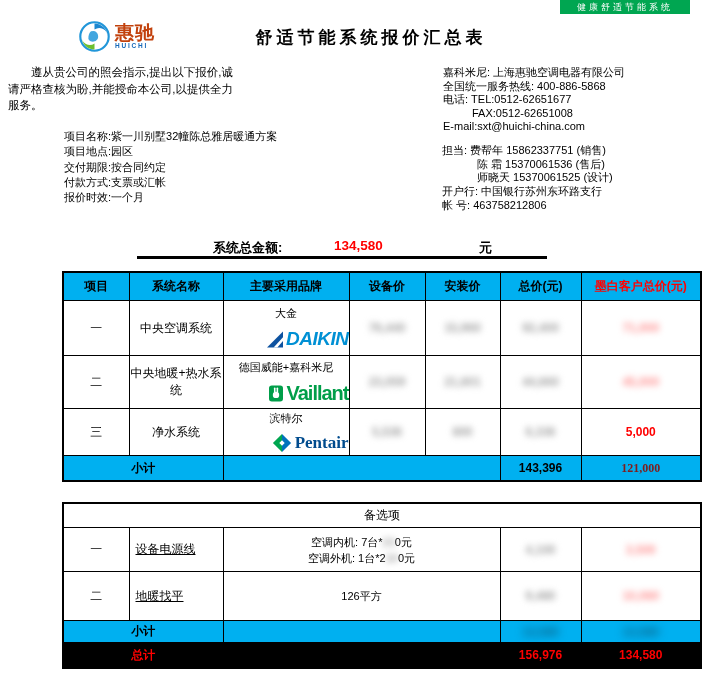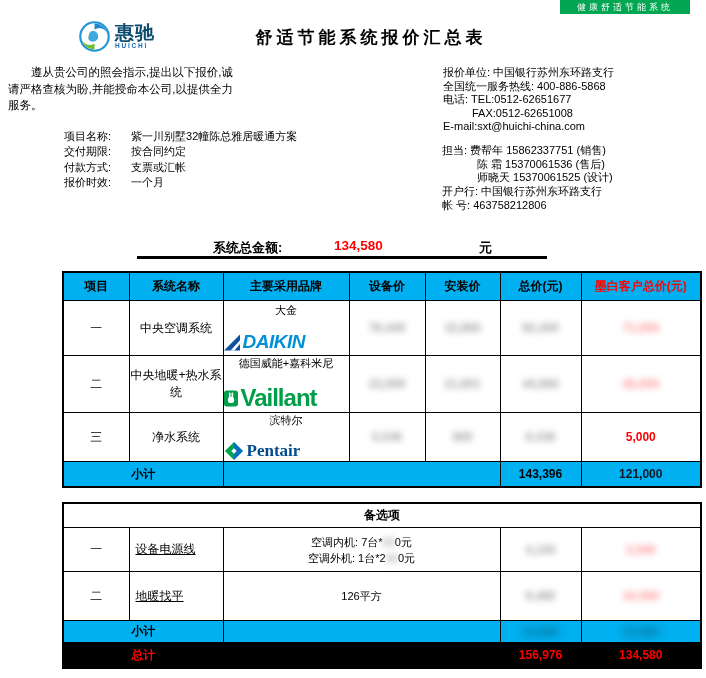--- a/index.html
+++ b/index.html
@@ -6,31 +6,31 @@
   .page{position:relative;width:706px;height:678px;background:#fff;overflow:hidden;
         font-family:"Liberation Sans","DejaVu Sans",sans-serif;color:#000;}
 
   
   .badge{position:absolute;left:560px;top:0;width:130px;height:14px;background:#00A651;
          color:#fff;font-size:9px;letter-spacing:3px;text-align:center;line-height:14px;}
 
   
   .logo{position:absolute;left:79px;top:21px;display:flex;align-items:center;}
   .logo-text{display:flex;flex-direction:column;margin-left:5px;line-height:1;}
-  .logo-cn{font-size:19px;font-weight:bold;color:#0c4a6e;letter-spacing:1px;}
+  .logo-cn{font-size:19px;font-weight:bold;color:#c2410c;letter-spacing:1px;}
   .logo-en{font-size:6.5px;font-weight:bold;color:#1467B8;letter-spacing:1.8px;margin-top:1px;}
 
   .title{position:absolute;left:221px;top:26px;width:300px;margin:0;text-align:center;
          font-size:17px;font-weight:bold;letter-spacing:4px;white-space:nowrap;}
 
   .intro{position:absolute;left:8px;top:64px;width:232px;margin:0;font-size:11.5px;
          line-height:16.5px;text-indent:2em;}
 
   .project{position:absolute;left:64px;top:129px;font-size:11px;line-height:15.3px;white-space:nowrap;}
-  .plabel{margin-right:20px;}
+  .plabel{margin-right:0;}
 
   .company{position:absolute;left:443px;top:66px;font-size:11px;line-height:13.6px;white-space:nowrap;}
   .ind-fax{padding-left:29px;}
 
   .contacts{position:absolute;left:442px;top:144px;font-size:11px;line-height:13.7px;white-space:nowrap;}
   .ind-name{padding-left:35px;}
 
   
   .t-label{position:absolute;left:177px;top:239px;font-size:13px;font-weight:bold;margin-left:36px;}
   .t-amount{position:absolute;left:334px;top:238px;font-size:13.5px;font-weight:bold;color:#FF0000;}
@@ -41,39 +41,39 @@
   .tbl{position:absolute;left:62px;border-collapse:collapse;table-layout:fixed;background:#fff;
        border:2px solid #000;}
   .tbl td{border:1px solid #000;text-align:center;vertical-align:middle;font-size:12px;
           padding:0;overflow:hidden;}
   .main{top:271px;width:638px;}
   .options{top:502px;width:638px;}
 
   tr.hd td{background:#00B0F0;font-weight:bold;height:27px;}
   tr.mr1 td{height:54px;} tr.mr2 td{height:52px;} tr.mr3 td{height:46px;}
   tr.msub td{height:24px;}
-  tr.ocap td{height:23px;font-weight:bold;}
+  tr.ocap td{height:23px;font-weight:normal;}
   tr.or1 td{height:43px;} tr.or2 td{height:48px;}
   tr.osub td{height:21px;} tr.otot td{height:24px;}
 
   .red{color:#FF0000;}
-  .dkred{color:#0f172a;}
+  .dkred{color:#7f1d1d;font-family:Liberation Serif, serif;}
   .b{font-weight:bold;}
   .cyan{background:#00B0F0;}
   .yellow{background:#000000;}
   .left{text-align:left !important;padding-left:6px !important;text-decoration:underline;}
 
   .masked{color:#a3a3a3;font-weight:bold;filter:blur(3px);}
   .masked-red{color:#ff9595;font-weight:bold;filter:blur(3px);}
   .masked-dark{color:#0b6287;font-weight:bold;filter:blur(4px);}
 
   .bcap{font-size:11px;line-height:14px;margin-top:0;}
-  .blogo{display:flex;align-items:center;justify-content:flex-start;gap:3px;margin-top:14px;}
+  .blogo{display:flex;align-items:center;justify-content:flex-end;gap:3px;margin-top:8px;}
   .daikin-text{font-size:19px;font-weight:900;font-style:italic;color:#0090D4;letter-spacing:-0.5px;}
-  .vaillant-text{font-size:24px;font-weight:bold;color:#009E49;letter-spacing:-1px;}
+  .vaillant-text{font-size:20px;font-weight:bold;color:#009E49;letter-spacing:-1px;}
   .pentair-text{font-family:"Liberation Serif","DejaVu Serif",serif;font-size:17px;font-weight:bold;color:#004B8D;}
   .desc-line{font-size:11px;line-height:16px;}
 </style>
 </head>
 <body>
 
 <div class="page">
 
   <div class="badge">健康舒适节能系统</div>
 
@@ -89,27 +89,28 @@
       <span class="logo-en">HUICHI</span>
     </div>
   </div>
 
   <h1 class="title">舒适节能系统报价汇总表</h1>
 
   <p class="intro">遵从贵公司的照会指示,提出以下报价,诚请严格查核为盼,并能授命本公司,以提供全力服务。</p>
 
   <div class="project">
     <div><span class="plabel">项目名称:</span><span>紫一川别墅32幢陈总雅居暖通方案</span></div>
+    <div><span class="plabel">项目地点:</span><span>园区</span></div>
     <div><span class="plabel">交付期限:</span><span>按合同约定</span></div>
     <div><span class="plabel">付款方式:</span><span>支票或汇帐</span></div>
     <div><span class="plabel">报价时效:</span><span>一个月</span></div>
   </div>
 
   <div class="company">
-    <div>报价单位: 中国银行苏州东环路支行</div>
+    <div>嘉科米尼: 上海惠驰空调电器有限公司</div>
     <div>全国统一服务热线: 400-886-5868</div>
     <div>电话: TEL:0512-62651677</div>
     <div class="ind-fax">FAX:0512-62651008</div>
     <div>E-mail:sxt@huichi-china.com</div>
   </div>
 
   <div class="contacts">
     <div>担当: 费帮年  15862337751  (销售)</div>
     <div class="ind-name">陈  霜  15370061536  (售后)</div>
     <div class="ind-name">师晓天  15370061525  (设计)</div>

